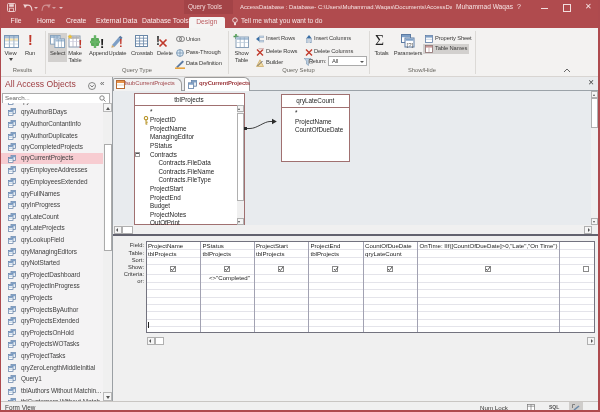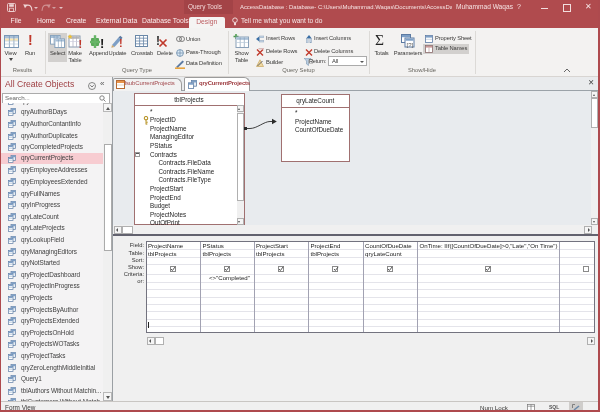--- a/index.html
+++ b/index.html
@@ -248,21 +248,21 @@
       <rect x="1" y="1" width="6" height="1.6" fill="#c89898"></rect>
       <line x1="4" y1="2.6" x2="4" y2="7" stroke="#b09090" stroke-width="0.6"></line>
     </svg>
   <div class="a blabel" style="left:435px;top:16.5px;">Table Names</div>
 
   <svg class="a" style="left:563px;top:40px" width="8" height="5" viewBox="0 0 8 5">
       <path d="M1 4 L4 1 L7 4" fill="none" stroke="#666" stroke-width="1"></path>
     </svg>
 </div>
 <div class="a" id="nav">
-  <div class="a" style="left:5px;top:2px;font-size:8.6px;color:#9c3a3e;white-space:nowrap;">All Create Objects</div>
+  <div class="a" style="left:5px;top:2px;font-size:8.6px;color:#9c3a3e;white-space:nowrap;">All Access Objects</div>
   <svg class="a" style="left:88px;top:5px" width="8" height="8" viewBox="0 0 8 8">
       <circle cx="4" cy="4" r="3.5" fill="none" stroke="#6a6a6a" stroke-width="0.8"></circle>
       <path d="M2.3 3.2 L4 5 L5.7 3.2" fill="none" stroke="#6a6a6a" stroke-width="0.9"></path>
     </svg>
   <div class="a" style="left:100px;top:2px;font-size:8px;color:#555;">«</div>
   <div class="a" style="left:2px;top:16px;width:106px;height:9px;background:#fff;border:1px solid #ababab;"></div>
   <div class="a" style="left:5px;top:17px;font-size:6.2px;color:#666;">Search...</div>
   <svg class="a" style="left:99px;top:18px" width="7" height="7" viewBox="0 0 7 7">
       <circle cx="3" cy="3" r="2.2" fill="none" stroke="#777" stroke-width="0.9"></circle>
       <line x1="4.6" y1="4.6" x2="6.5" y2="6.5" stroke="#777" stroke-width="0.9"></line>

